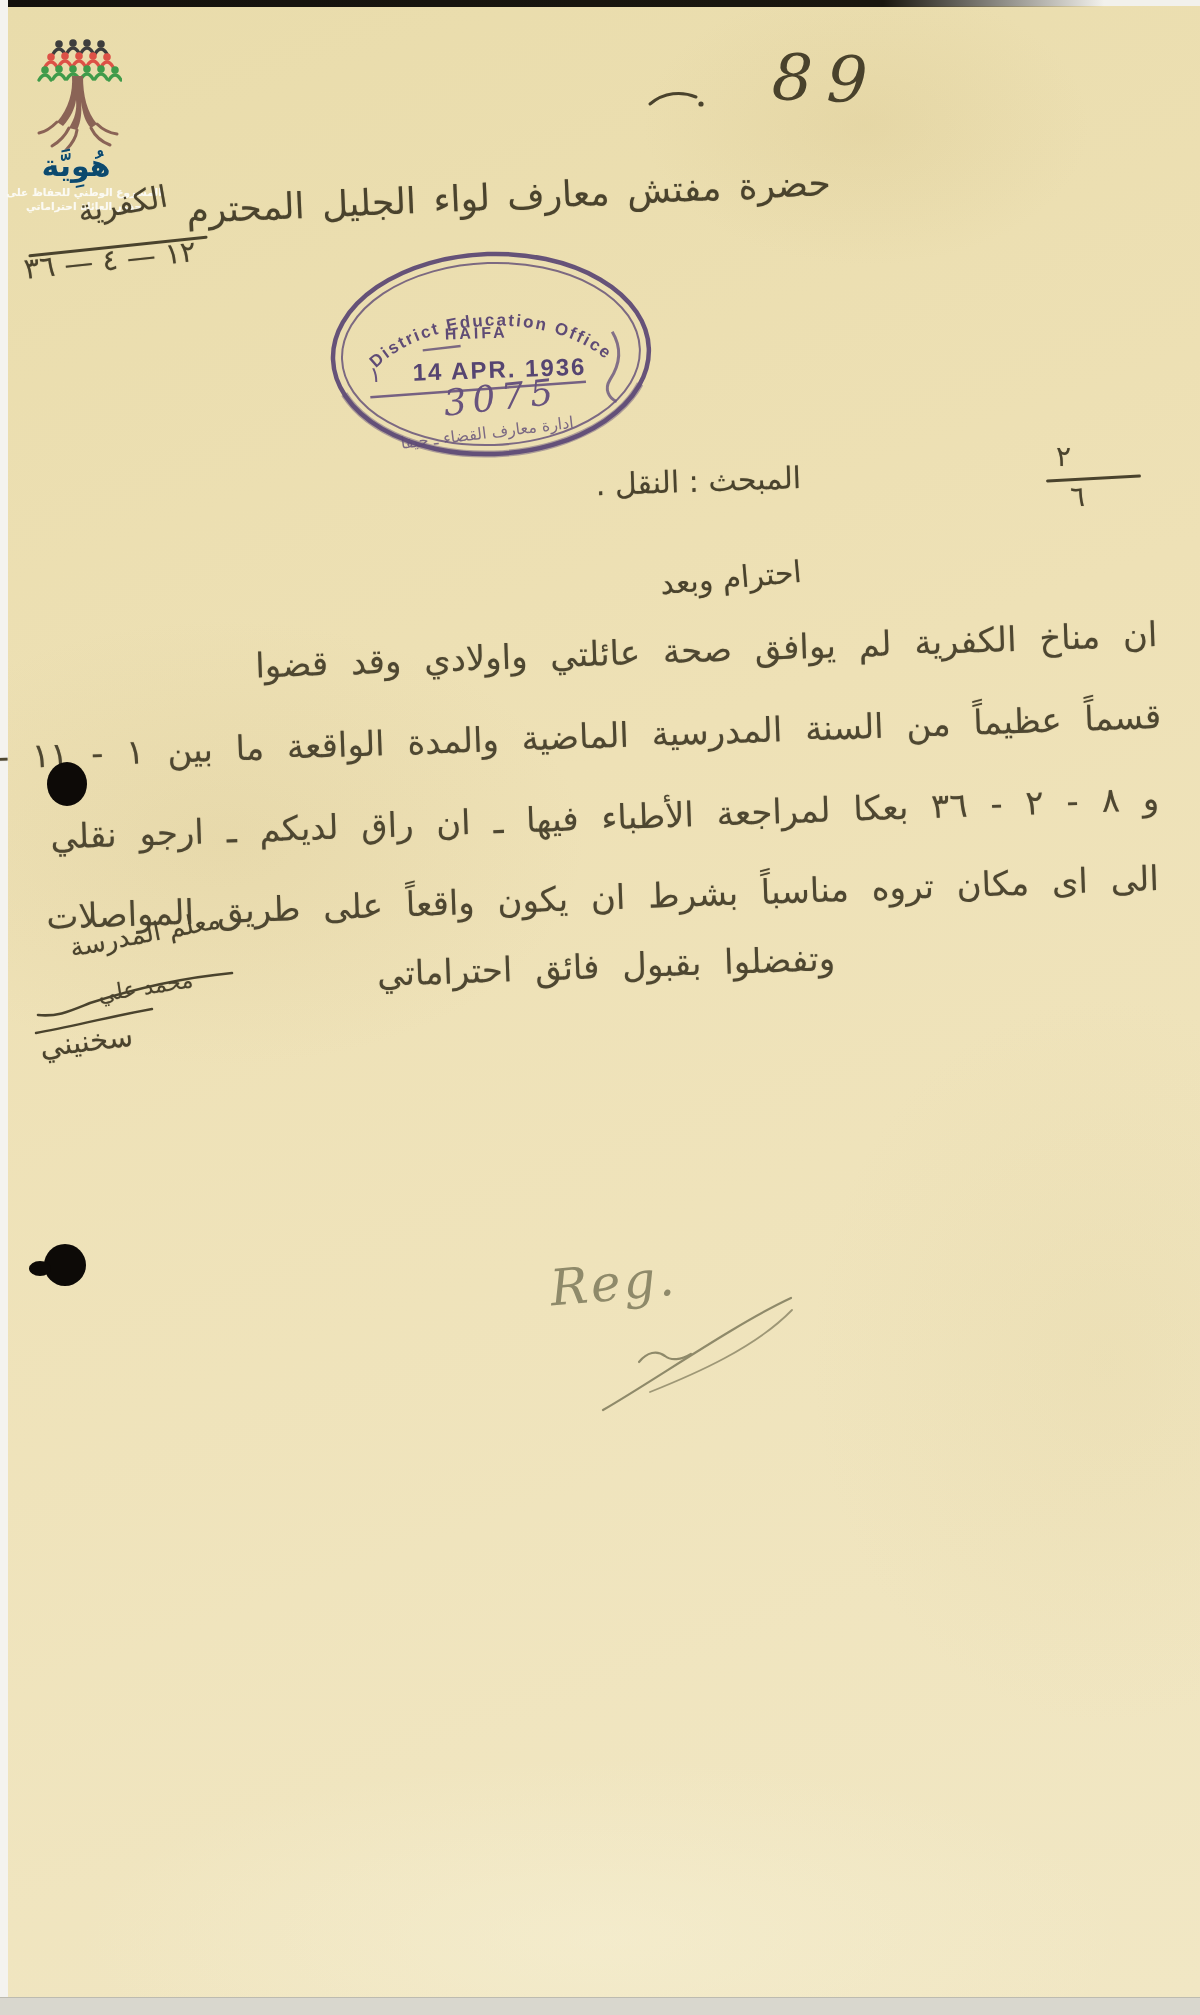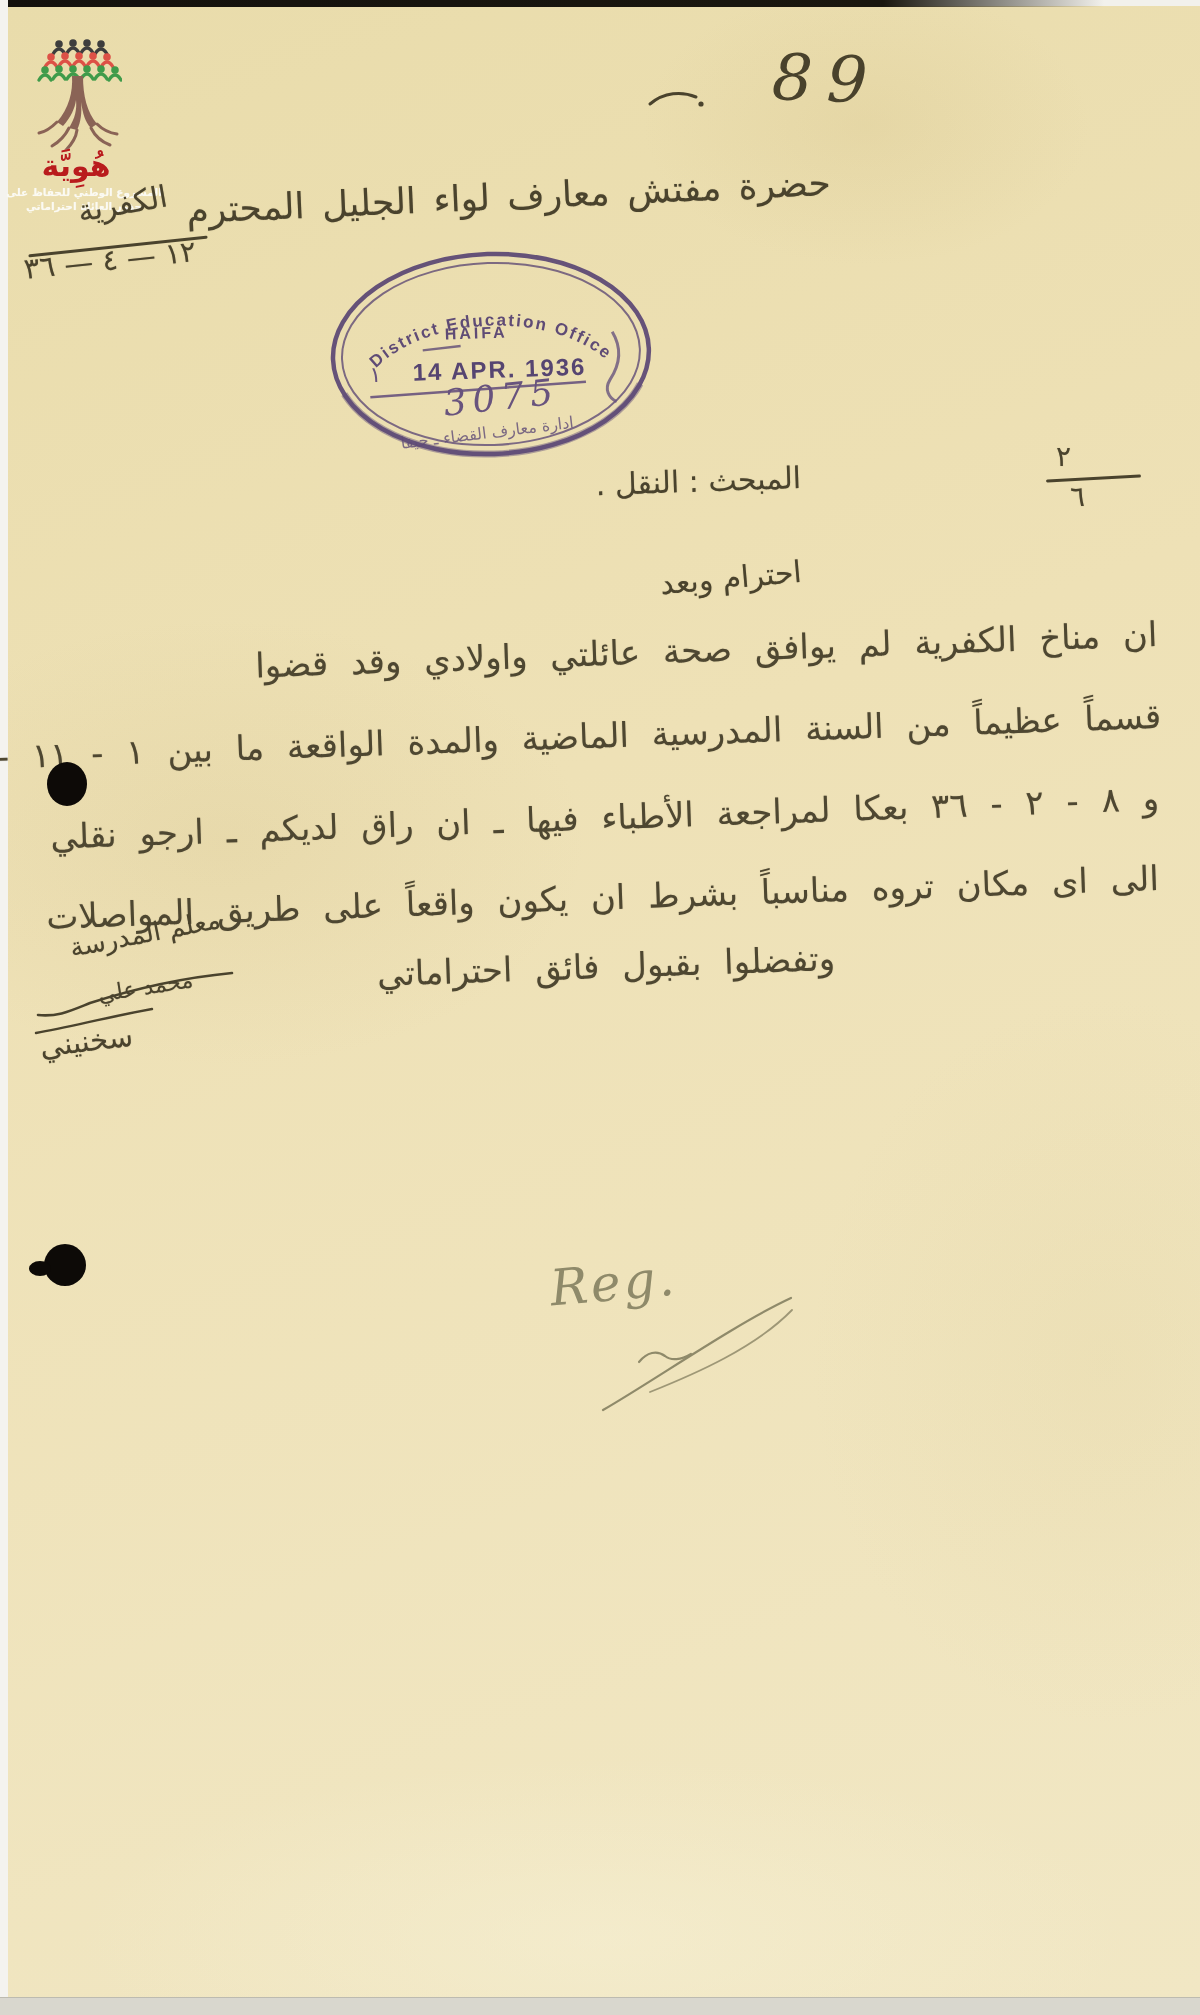--- a/index.html
+++ b/index.html
@@ -16,21 +16,21 @@
   .paper::before{content:"";position:absolute;inset:0;
      background:
        radial-gradient(ellipse 320px 200px at 72% 6%, rgba(208,188,128,.22), transparent 70%),
        radial-gradient(ellipse 520px 320px at 18% 42%, rgba(198,178,118,.16), transparent 70%),
        radial-gradient(ellipse 420px 520px at 92% 68%, rgba(222,206,152,.20), transparent 70%),
        radial-gradient(ellipse 700px 240px at 50% 97%, rgba(246,240,212,.55), transparent 75%);}
   .ar{direction:rtl;color:#4a432d;white-space:nowrap;text-shadow:0 0 1px rgba(74,67,45,.35);}
   .abs{position:absolute;}
   
   .logo-word{left:21px;top:148px;width:110px;text-align:center;font-size:30px;font-weight:bold;
-             color:#b91c1c;text-shadow:0 0 1px rgba(255,255,255,.6);}
+             color:#0c4a6e;text-shadow:0 0 1px rgba(255,255,255,.6);}
   .logo-tag{left:6px;width:156px;text-align:center;font-size:10.5px;font-weight:bold;color:#fbfaf3;
             text-shadow:0 0 1px rgba(255,255,255,.5);}
   
   .arch-num{left:772px;top:42px;font-family:"DejaVu Serif",serif;font-style:italic;font-size:64px;
             color:#49422c;letter-spacing:14px;transform:rotate(2deg);}
   
   .village{left:78px;top:194px;font-size:30px;transform:rotate(-10deg);transform-origin:0 50%;}
   .village-line{left:28px;top:245px;width:180px;height:3px;background:#4a432d;transform:rotate(-6deg);border-radius:2px;}
   .margin-date{left:24px;top:252px;font-size:29px;transform:rotate(-6deg);transform-origin:0 50%;letter-spacing:2px;}
   

